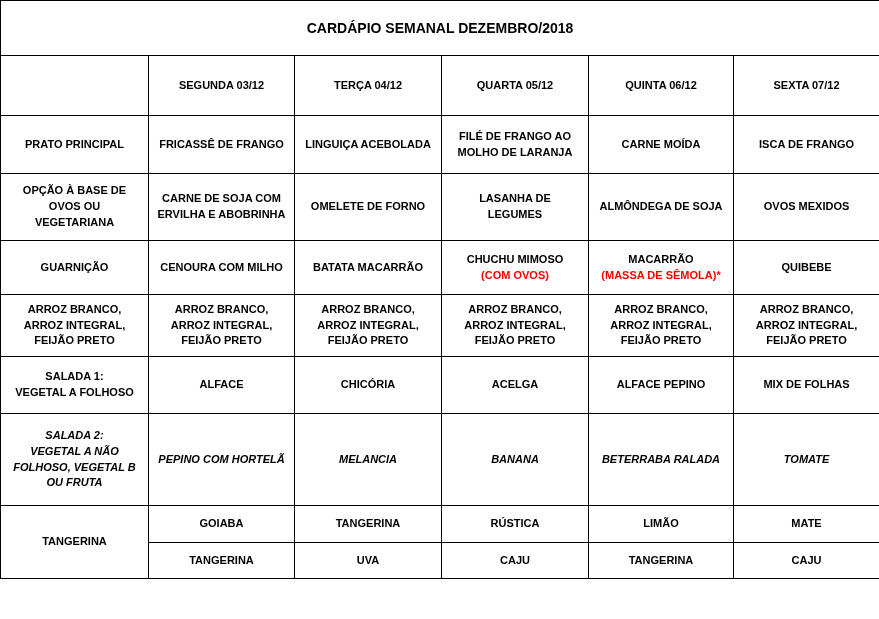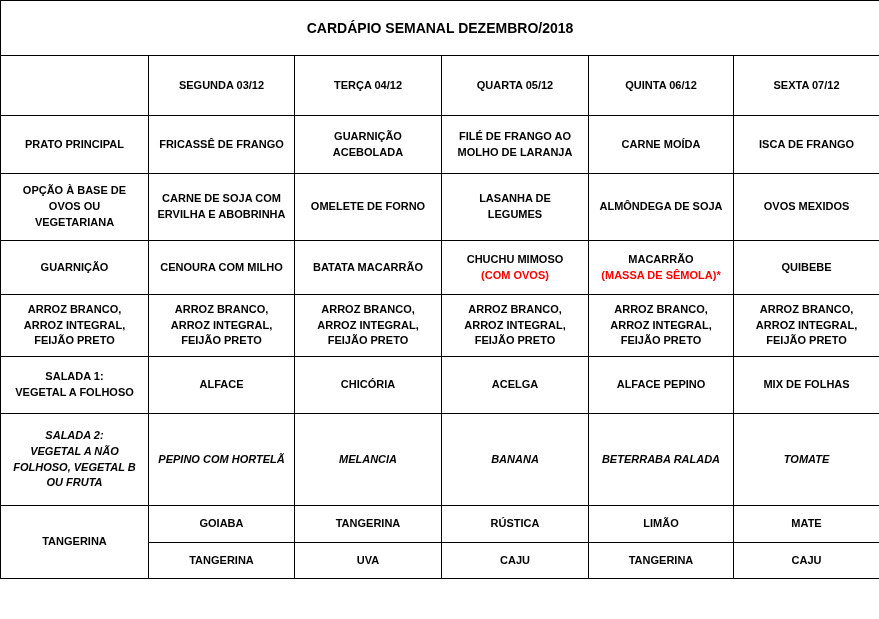--- a/index.html
+++ b/index.html
@@ -62,21 +62,21 @@
     <td>SEGUNDA 03/12</td>
     <td>TERÇA 04/12</td>
     <td>QUARTA 05/12</td>
     <td>QUINTA 06/12</td>
     <td>SEXTA 07/12</td>
   </tr>
 
   <tr class="r-main">
     <td>PRATO PRINCIPAL</td>
     <td>FRICASSÊ DE FRANGO</td>
-    <td>GUARNIÇÃO ACEBOLADA</td>
+    <td>LINGUIÇA ACEBOLADA</td>
     <td>FILÉ DE FRANGO AO
 MOLHO DE LARANJA</td>
     <td>CARNE MOÍDA</td>
     <td>ISCA DE FRANGO</td>
   </tr>
 
   <tr class="r-opcao">
     <td>OPÇÃO À BASE DE
 OVOS OU
 VEGETARIANA</td>

